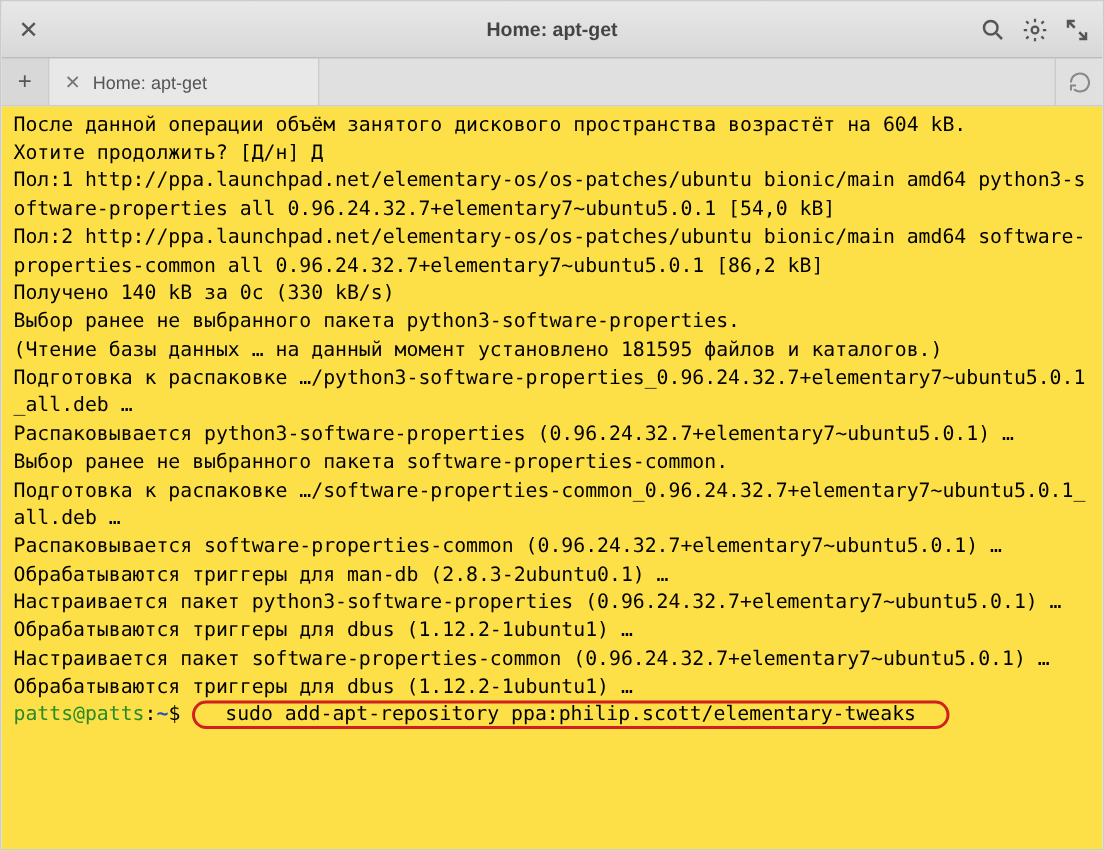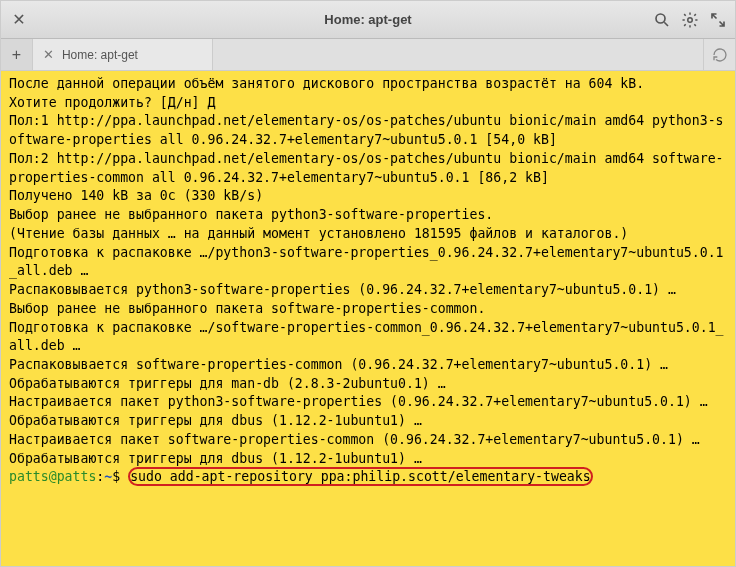--- a/index.html
+++ b/index.html
@@ -118,21 +118,21 @@
     .prompt-path {
       color: #2050c0;
       font-weight: bold;
     }
     .prompt-dollar {
       color: #000;
     }
     .cmd-highlight {
       border: 2px solid #d02020;
       border-radius: 11px;
-      padding: 0 0;
+      padding: 0 20px;
       display: inline;
     }
     .line {
       display: block;
     }
   </style>
 </head>
 <body>
 
 <div class="titlebar">

